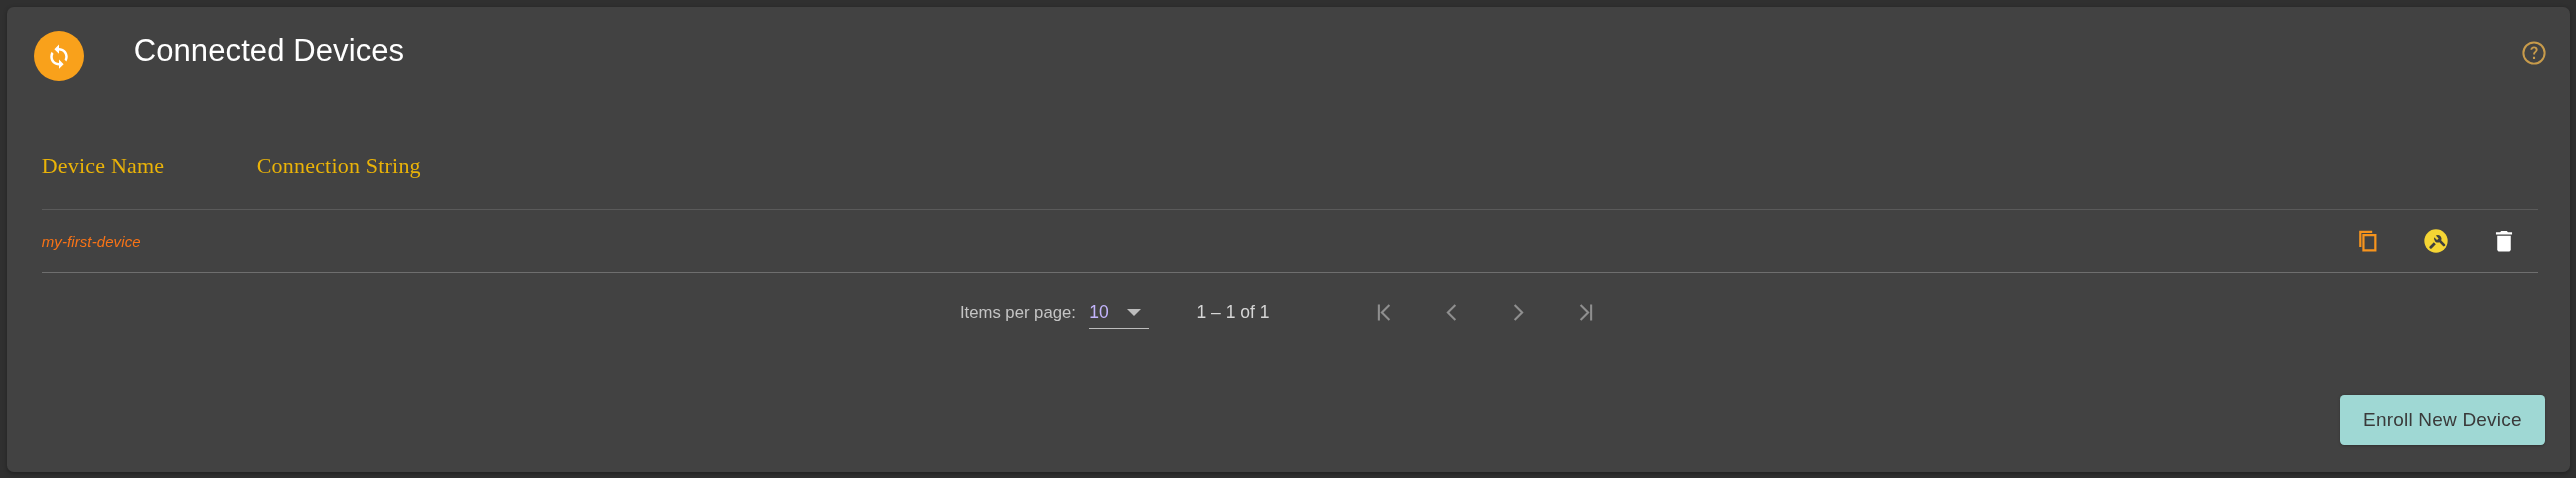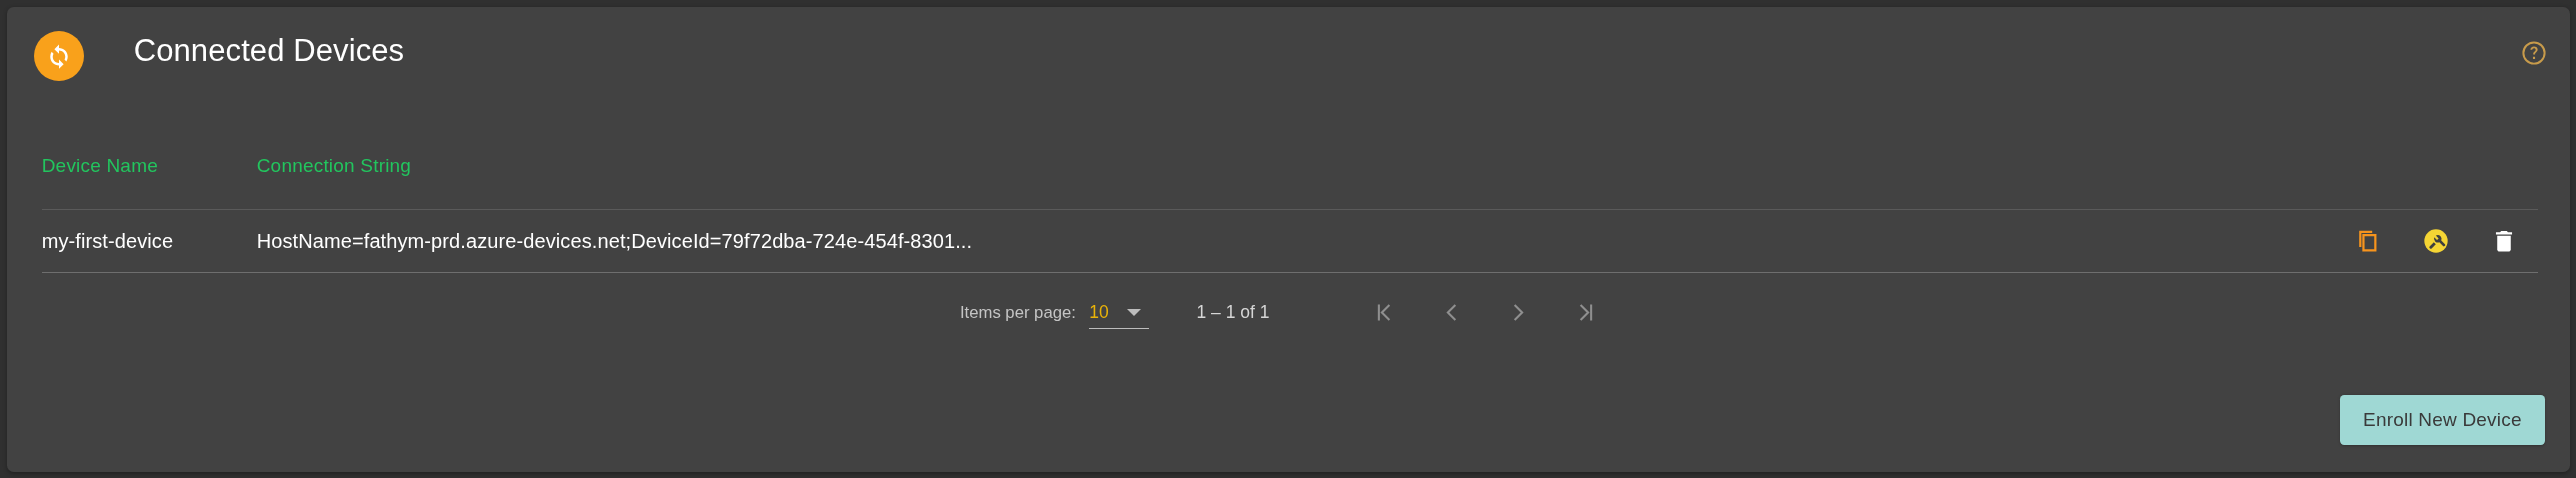--- a/index.html
+++ b/index.html
@@ -110,30 +110,32 @@
   .col-conn {
     position: absolute;
     left: 193px;
     top: 50%;
     transform: translateY(-50%);
     white-space: nowrap;
     margin-left: 22px;
   }
 
   .th-text {
-    font-size: 19px;
-    color: #22c55e;
+    font-size: 22px;
+    color: #eab308;
     font-weight: 400;
     letter-spacing: 0.2px;
+    font-family: Liberation Serif, serif;
   }
   .td-text {
-    font-size: 20px;
-    color: #ffffff;
+    font-size: 15px;
+    color: #f97316;
     font-weight: 400;
     letter-spacing: 0.1px;
+    font-style: italic;
   }
 
   .row-actions {
     position: absolute;
     right: 0;
     top: 0;
     height: 62px;
     display: flex;
     align-items: center;
   }
@@ -175,21 +177,21 @@
     height: 32px;
     border-bottom: 1.7px solid #bdbdbd;
     display: flex;
     align-items: center;
     cursor: pointer;
     margin-right: 47px;
     padding-right: 3.3px;
   }
   .pg-select-value {
     font-size: 17.5px;
-    color: #eab308;
+    color: #c4b5fd;
     margin-right: 18.3px;
   }
   .pg-arrow {
     width: 0;
     height: 0;
     border-left: 7.5px solid transparent;
     border-right: 7.5px solid transparent;
     border-top: 7.5px solid #bdbdbd;
   }
   .pg-range {
@@ -270,21 +272,20 @@
 
     <div class="table">
 
       <div class="table-head-row">
         <div class="col-device th-text">Device Name</div>
         <div class="col-conn th-text">Connection String</div>
       </div>
 
       <div class="table-body-row">
         <div class="col-device td-text">my-first-device</div>
-        <div class="col-conn td-text">HostName=fathym-prd.azure-devices.net;DeviceId=79f72dba-724e-454f-8301...</div>
 
         <div class="row-actions">
 
           <button class="action-btn">
             <span>
               <svg width="28" height="28" viewBox="0 0 24 24" aria-hidden="true">
                 <path fill="none" stroke="#F7941D" stroke-width="1.9" d="M8.1 6.9h10.2v13.2H8.1z"></path>
                 <path fill="none" stroke="#F7941D" stroke-width="1.9" d="M15.6 4.1H5.4v13.1"></path>
               </svg>
             </span>

